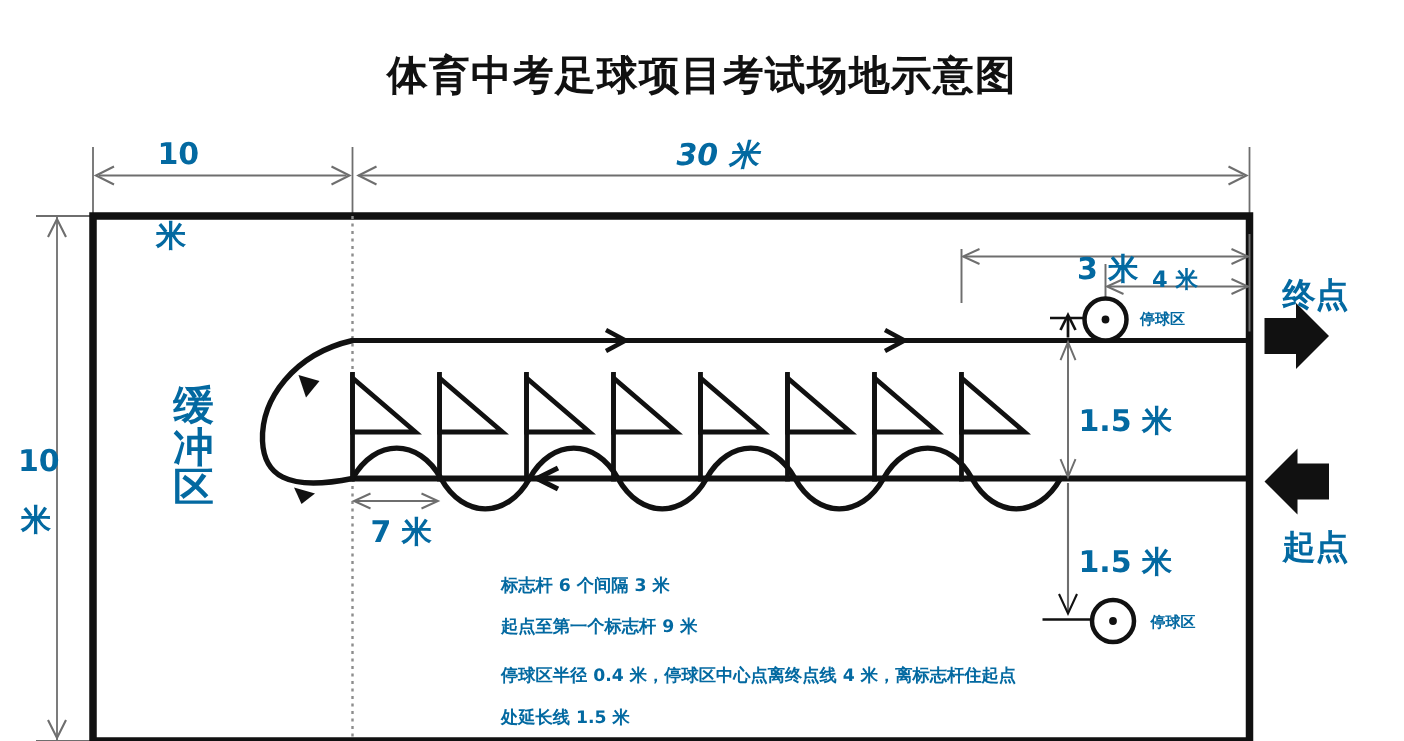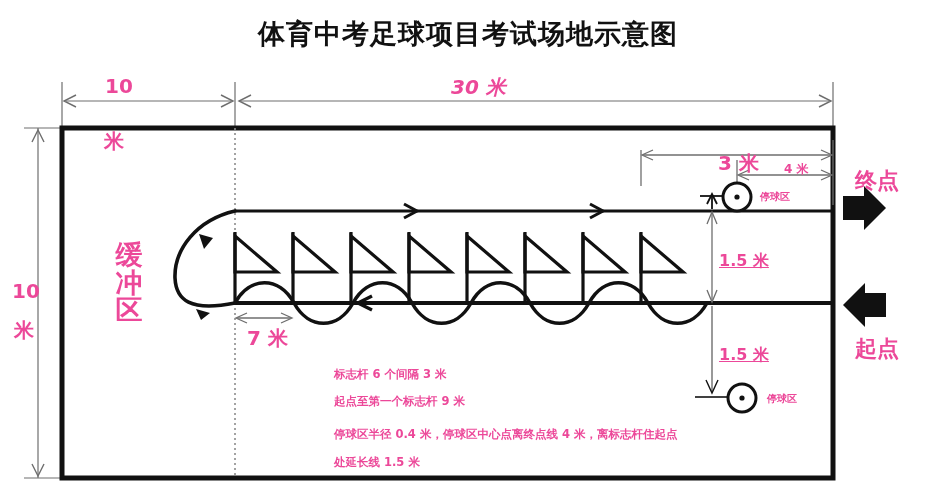--- a/index.html
+++ b/index.html
@@ -1,32 +1,32 @@
 <!DOCTYPE html>
 <html><head>
 <meta charset="utf-8">
 <style>
   html,body{margin:0;padding:0;}
   body{
     width:936px;height:494px;background:#ffffff;
     font-family:"Liberation Sans","DejaVu Sans",sans-serif;
     overflow:hidden;position:relative;
   }
-  #stage{position:absolute;left:0;top:0;width:936px;height:442px;}
+  #stage{position:absolute;left:0;top:16px;width:936px;height:442px;}
   #title{
     position:absolute;left:0;top:16px;width:936px;text-align:center;
     font-size:27px;font-weight:bold;color:#111;letter-spacing:1px;
     font-family:"DejaVu Serif","Liberation Serif",serif;
   }
   svg{position:absolute;left:0;top:0;}
-  .lbl{position:absolute;color:#ec4899;font-weight:bold;white-space:nowrap;
+  .lbl{position:absolute;color:#0369a1;font-weight:bold;white-space:nowrap;
        font-family:"DejaVu Sans","Liberation Sans",sans-serif;}
   .dim-big{font-size:20px;}
-  .dim-med{font-size:16px;text-decoration:underline;}
-  .dim-sml{font-size:12px;margin-left:16px;}
+  .dim-med{font-size:20px;}
+  .dim-sml{font-size:15px;}
   .zone-v{font-size:27px;line-height:1.02;text-align:center;
           font-family:"DejaVu Serif","Liberation Serif",serif;}
   .big-cn{font-size:22px;font-family:"DejaVu Serif","Liberation Serif",serif;}
   .note{font-size:11.5px;font-weight:bold;}
   .tiny-cn{font-size:10px;font-weight:bold;}
   .stack{font-size:20px;line-height:1.05;text-align:center;}
 </style>
 </head>
 <body>
 

